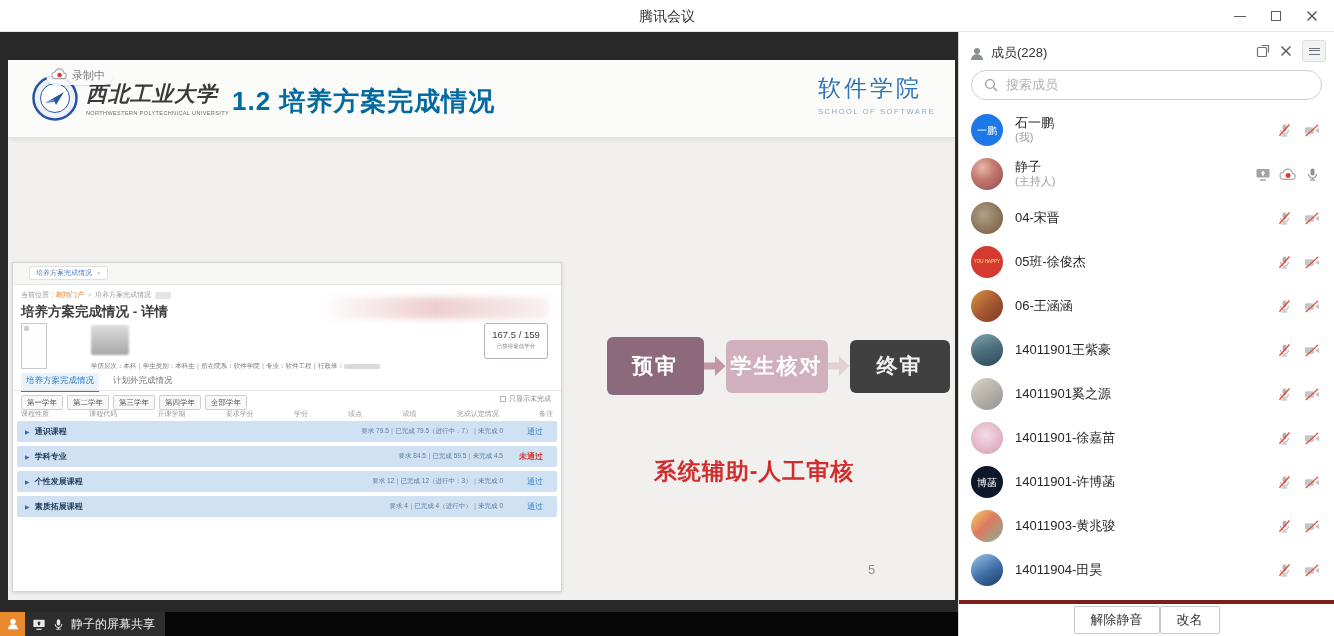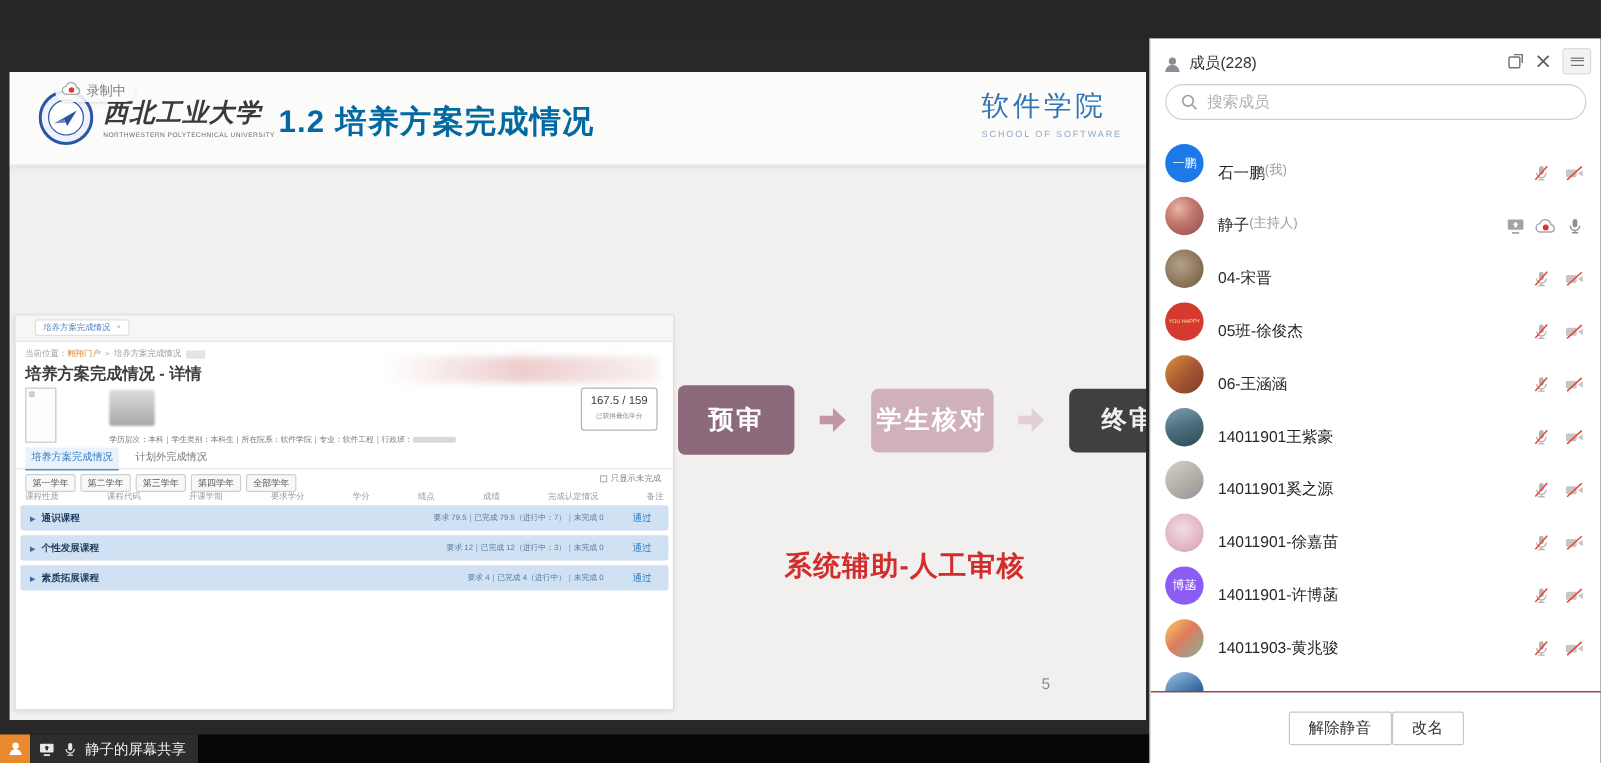--- a/index.html
+++ b/index.html
@@ -62,21 +62,21 @@
   .shot-th{position:absolute;left:8px;right:8px;top:146px;display:flex;justify-content:space-between;font-size:7px;color:#9a9a9a;filter:blur(.3px)}
   .shot-rows{position:absolute;left:4px;right:4px;top:158px}
   .srow{height:21px;margin-bottom:4px;background:#cfe1f3;border-radius:2px;display:flex;align-items:center;padding:0 8px}
   .srow .tri{font-size:6px;color:#3a6ea8;margin-right:5px}
   .srow .rname{font-size:8px;color:#1f3b5b;font-weight:600}
   .srow .rdetail{margin-left:auto;margin-right:46px;font-size:6.5px;color:#5b7a9e;filter:blur(.3px)}
   .srow .rstat{position:absolute;right:14px;font-size:8px;color:#2f7ec4}
   .srow{position:relative}
   .rstat.fail{color:#d2382e;font-weight:bold}
 
-  .flow{position:absolute;left:557px;top:260px;width:426px;height:60px;display:flex;align-items:center;justify-content:space-between}
+  .flow{position:absolute;left:557px;top:276px;width:426px;height:60px;display:flex;align-items:center;justify-content:center}
   .fbox{display:flex;align-items:center;justify-content:center;border-radius:6px;color:#fff;font-size:21px;font-weight:bold;letter-spacing:2px}
   .fb1{width:97px;height:58px;background:#8c6a7b}
   .fb2{width:102px;height:53px;background:#d0b0bc}
   .fb3{width:100px;height:53px;background:#404040;color:rgba(255,255,255,.92)}
   .farrow{width:22px;height:20px;clip-path:polygon(0 32%,52% 32%,52% 0,100% 50%,52% 100%,52% 68%,0 68%)}
   .fa1{background:#c197a6}
   .fa2{background:#e3d0d6}
 
   .caption{position:absolute;left:557px;top:396px;width:378px;text-align:center;font-size:23px;font-weight:bold;color:#d22d2d;letter-spacing:1px}
   .page-num{position:absolute;left:860px;top:502px;font-size:13px;color:#909090}
@@ -93,29 +93,29 @@
   .p-title{font-size:13px;color:#333}
   .p-hicons{margin-left:auto;display:flex;align-items:center;gap:10px}
   .p-hbtn{cursor:pointer;display:flex;align-items:center;justify-content:center}
   .menu-btn{width:24px;height:22px;background:#f3f3f3;border:1px solid #dcdcdc;border-radius:3px}
   .menu-glyph{display:block;width:11px;height:7px;border-top:1.4px solid #6f737a;border-bottom:1.4px solid #6f737a;position:relative}
   .menu-glyph:after{content:"";position:absolute;left:0;top:1.8px;width:11px;border-top:1.4px solid #6f737a}
   .search-wrap{margin:8px 12px;height:30px;border:1px solid #d0d0d0;border-radius:16px;display:flex;align-items:center;padding:0 12px;gap:8px}
   .search-input{border:none;outline:none;flex:1;font-size:13px;color:#333;font-family:Liberation Serif, serif}
   .search-input::placeholder{color:#b0b0b0}
   .mlist{flex:1;overflow:hidden}
-  .mrow{height:44px;display:flex;align-items:flex-end;padding:0 14px 0 12px;gap:12px;cursor:default}
+  .mrow{height:44px;display:flex;align-items:center;padding:0 14px 0 12px;gap:12px;cursor:default}
   .av{width:32px;height:32px;border-radius:50%;flex:0 0 32px;display:flex;align-items:center;justify-content:center;color:#fff;font-size:9px;overflow:hidden;text-align:center;line-height:1.1}
-  .mtxt{display:flex;flex-direction:row;line-height:1.25}
+  .mtxt{display:flex;flex-direction:column;line-height:1.25}
   .mname{font-size:13px;color:#262626}
   .msub{font-size:11px;color:#9b9b9b}
   .msub:empty{display:none}
   .micons{margin-left:auto;display:flex;align-items:center;gap:12px}
   .micons.host{gap:8px}
-  .p-footer{height:60px;border-top:1px solid #7f1d1d;display:flex;align-items:center;justify-content:center;}
+  .p-footer{height:36px;border-top:4px solid #7f1d1d;display:flex;align-items:center;justify-content:center;}
   .p-btn{height:28px;padding:0 16px;background:#fff;border:1px solid #c8c8c8;border-radius:2px;font-size:13px;color:#333;cursor:pointer;font-family:"Liberation Sans",sans-serif}
 </style>
 </head>
 <body>
 
 <svg width="0" height="0" style="position:absolute">
   <defs>
     <symbol id="i-mic-off" viewBox="0 0 16 16">
       <rect x="5.9" y="1.5" width="4.2" height="7.6" rx="2.1" fill="#b5b5b5"></rect>
       <path d="M3.8 7.5a4.2 4.2 0 0 0 8.4 0" fill="none" stroke="#b5b5b5" stroke-width="1.2"></path>
@@ -178,20 +178,36 @@
       <circle cx="23" cy="23" r="21.5" fill="#eef2fa" stroke="#2a55a5" stroke-width="2.5"></circle>
       <circle cx="23" cy="23" r="14.5" fill="#fff" stroke="#2a55a5" stroke-width="1"></circle>
       <path d="M13 28l19-11-8 13-2.5-5.5z" fill="#2a55a5"></path>
       <path d="M13 28l8.5-3.5 1 2.5z" fill="#5e83c4"></path>
     </symbol>
   </defs>
 </svg>
 
 <div class="app">
 
+  <div class="titlebar">
+    <div class="tb-title">腾讯会议</div>
+    <div class="tb-ctrls">
+      <div class="tb-btn">
+          <span class="glyph-min"></span>
+        </div>
+      <div class="tb-btn">
+          <span class="glyph-max"></span>
+        </div>
+      <div class="tb-btn">
+          <svg class="ic" width="12" height="12">
+            <use href="#i-x"></use>
+          </svg>
+        </div>
+    </div>
+  </div>
 
   <div class="share">
     <div class="slide">
 
       <div class="slide-header">
         <div class="rec-badge">
           <svg class="ic" width="17" height="12">
               <use href="#i-cloudrec"></use>
             </svg>
           <span>录制中</span>
@@ -260,20 +276,26 @@
             <span>成绩</span>
             <span>完成认定情况</span>
             <span>备注</span>
         </div>
         <div class="shot-rows">
           <div class="srow">
             <span class="tri">▶</span>
             <span class="rname">通识课程</span>
             <span class="rdetail">要求 79.5｜已完成 79.5（进行中：7）｜未完成 0</span>
             <span class="rstat">通过</span>
+          </div>
+          <div class="srow">
+            <span class="tri">▶</span>
+            <span class="rname">学科专业</span>
+            <span class="rdetail">要求 84.5｜已完成 59.5｜未完成 4.5</span>
+            <span class="rstat fail">未通过</span>
           </div>
           <div class="srow">
             <span class="tri">▶</span>
             <span class="rname">个性发展课程</span>
             <span class="rdetail">要求 12｜已完成 12（进行中：3）｜未完成 0</span>
             <span class="rstat">通过</span>
           </div>
           <div class="srow">
             <span class="tri">▶</span>
             <span class="rname">素质拓展课程</span>
@@ -479,21 +501,21 @@
             <svg class="ic" width="15" height="15">
               <use href="#i-mic-off"></use>
             </svg>
             <svg class="ic" width="16" height="15">
               <use href="#i-cam-off"></use>
             </svg>
           </span>
       </div>
 
       <div class="mrow">
-        <span class="av" style="background:#8b5cf6;font-size:10px">
+        <span class="av" style="background:#0f172a;font-size:10px">
             <span>博菡</span>
           </span>
         <span class="mtxt">
             <span class="mname">14011901-许博菡</span>
           </span>
         <span class="micons">
             <svg class="ic" width="15" height="15">
               <use href="#i-mic-off"></use>
             </svg>
             <svg class="ic" width="16" height="15">

